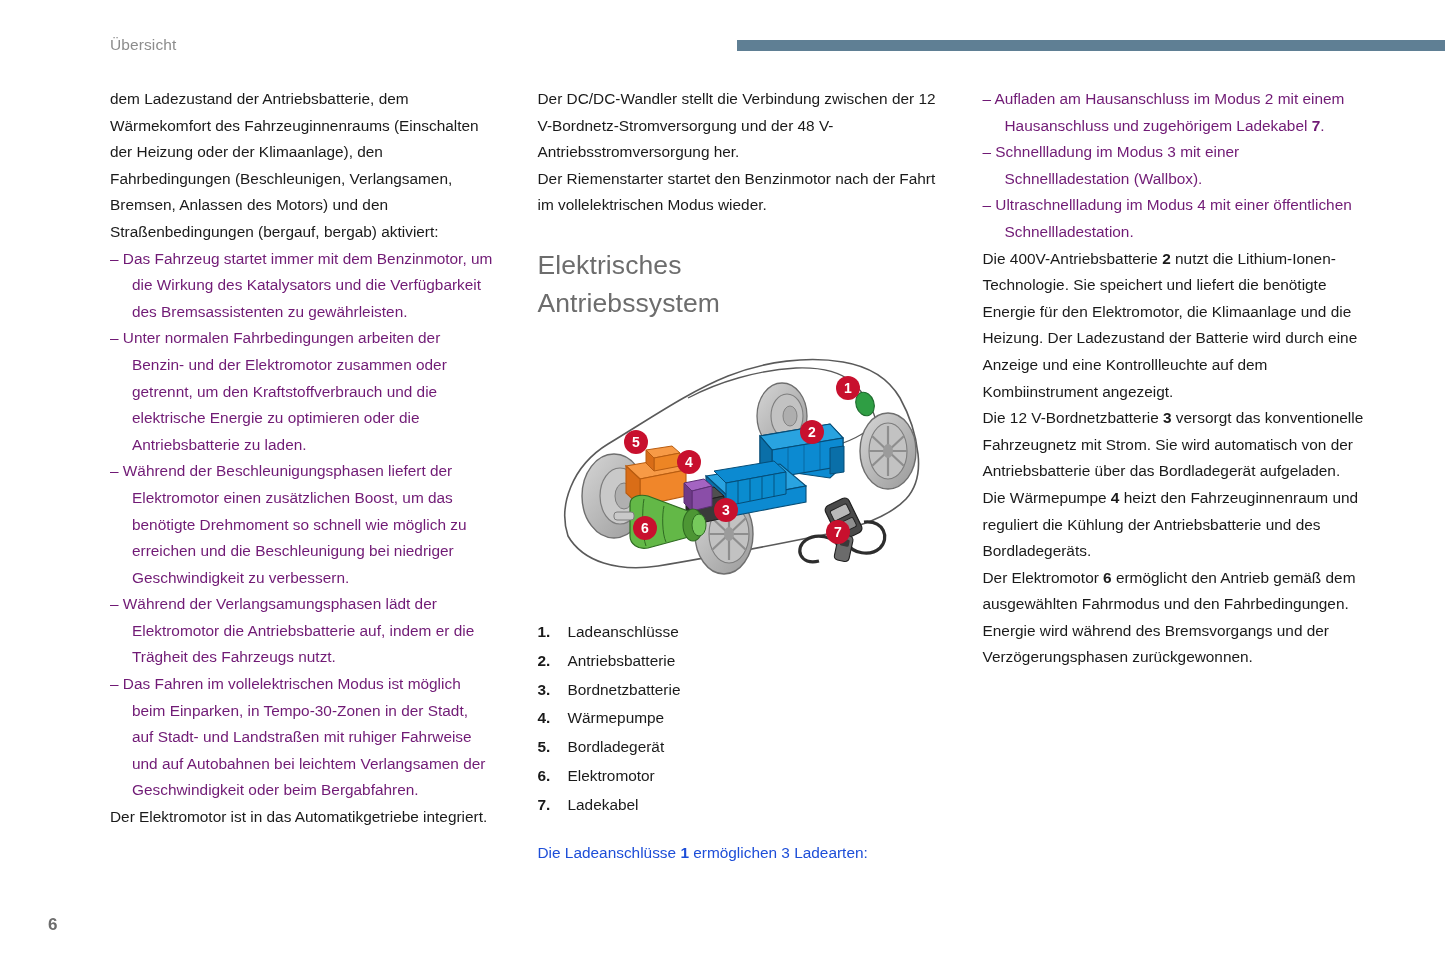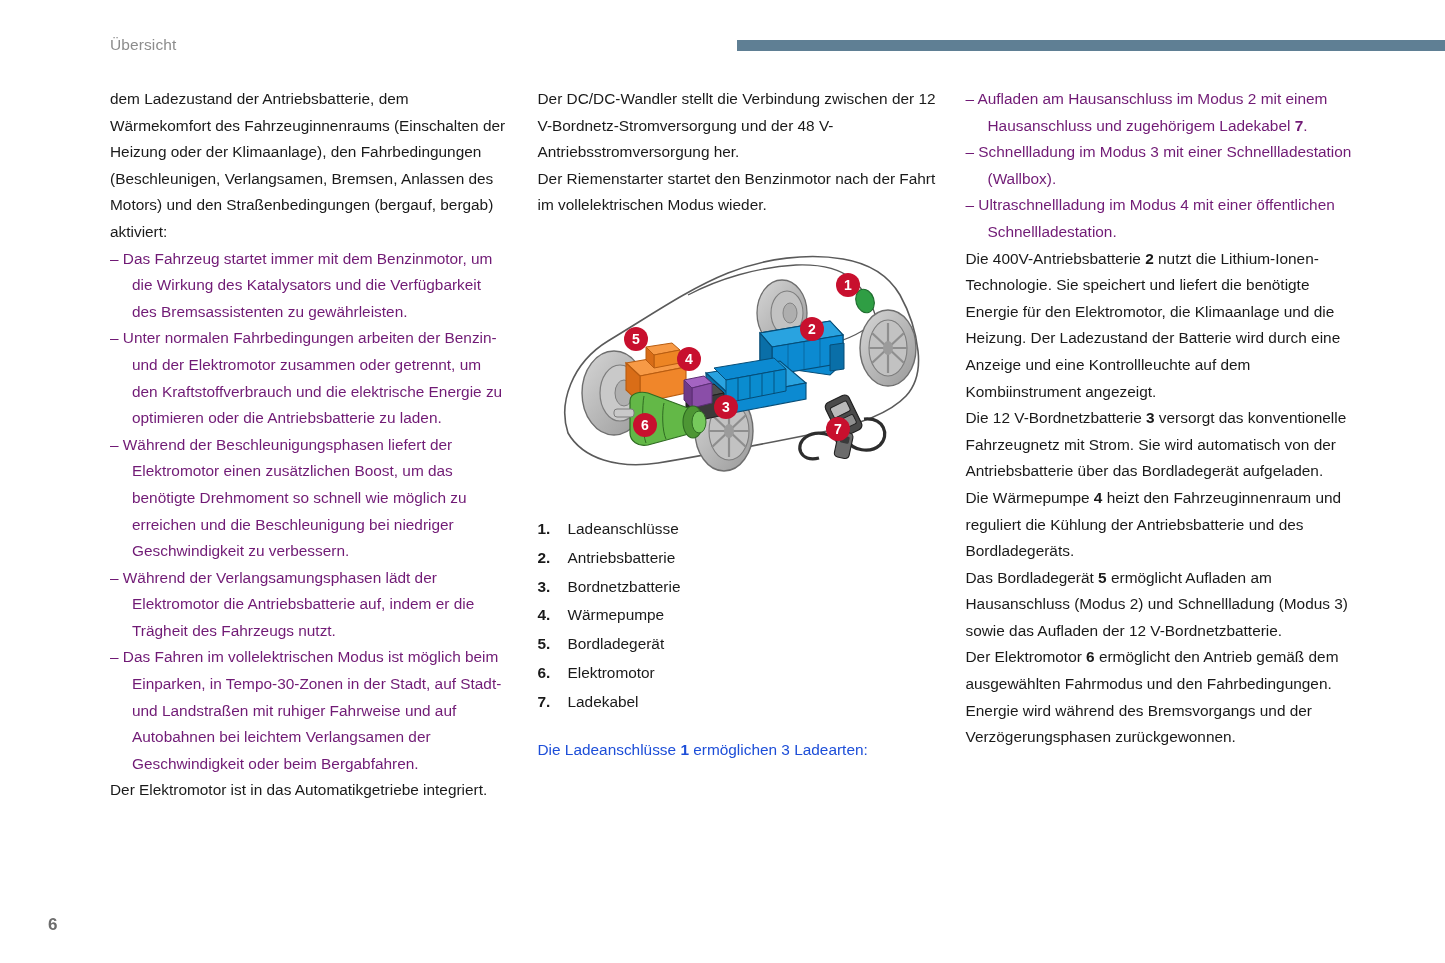--- a/index.html
+++ b/index.html
@@ -30,21 +30,21 @@
     width: 708px; height: 11px;
     background: #5f7f94;
   }
 
   
   .columns {
     position: absolute;
     left: 110px; top: 86px;
     width: 1255px;
     display: flex;
-    gap: 28px;
+    gap: 45px;
   }
   .col { width: 400px; }
   .col-3 { width: 400px; }
 
   p.body {
     font-size: 15.4px;
     line-height: 26.6px;
     color: #1a1a1a;
     margin: 0;
     text-align: left;
@@ -128,20 +128,24 @@
       <p class="dash">–  Während der Beschleunigungsphasen liefert der Elektromotor einen zusätzlichen Boost, um das benötigte Drehmoment so schnell wie möglich zu erreichen und die Beschleunigung bei niedriger Geschwindigkeit zu verbessern.</p>
       <p class="dash">–  Während der Verlangsamungsphasen lädt der Elektromotor die Antriebsbatterie auf, indem er die Trägheit des Fahrzeugs nutzt.</p>
       <p class="dash">–  Das Fahren im vollelektrischen Modus ist möglich beim Einparken, in Tempo-30-Zonen in der Stadt, auf Stadt- und Landstraßen mit ruhiger Fahrweise und auf Autobahnen bei leichtem Verlangsamen der Geschwindigkeit oder beim Bergabfahren.</p>
       <p class="body">Der Elektromotor ist in das Automatikgetriebe integriert.</p>
     </div>
 
     <div class="col">
       <p class="body">Der DC/DC-Wandler stellt die Verbindung zwischen der 12 V-Bordnetz-Stromversorgung und der 48 V-Antriebsstromversorgung her.</p>
       <p class="body">Der Riemenstarter startet den Benzinmotor nach der Fahrt im vollelektrischen Modus wieder.</p>
 
+      <h2 class="section-title">
+        <span>Elektrisches</span><br>
+        <span>Antriebssystem</span>
+      </h2>
 
       <div class="figure">
         <svg viewBox="0 0 400 262" xmlns="http://www.w3.org/2000/svg">
           <defs>
             <linearGradient id="wheelG" x1="0" y1="0" x2="1" y2="1">
               <stop offset="0%" stop-color="#d6d6d6"></stop>
               <stop offset="100%" stop-color="#9a9a9a"></stop>
             </linearGradient>
           </defs>
 
@@ -355,23 +359,20 @@
       </p>
 
       <p class="body">
         <span>Die 12 V-Bordnetzbatterie </span><b>3</b><span> versorgt das konventionelle Fahrzeugnetz mit Strom. Sie wird automatisch von der Antriebsbatterie über das Bordladegerät aufgeladen.</span>
       </p>
 
       <p class="body">
         <span>Die Wärmepumpe </span><b>4</b><span> heizt den Fahrzeuginnenraum und reguliert die Kühlung der Antriebsbatterie und des Bordladegeräts.</span>
       </p>
 
-      <p class="body">
-        <span>Das Bordladegerät </span><b>5</b><span> ermöglicht Aufladen am Hausanschluss (Modus 2) und Schnellladung (Modus 3) sowie das Aufladen der 12 V-Bordnetzbatterie.</span>
-      </p>
 
       <p class="body">
         <span>Der Elektromotor </span><b>6</b><span> ermöglicht den Antrieb gemäß dem ausgewählten Fahrmodus und den Fahrbedingungen. Energie wird während des Bremsvorgangs und der Verzögerungsphasen zurückgewonnen.</span>
       </p>
     </div>
 
   </div>
 
   <div class="page-number">6</div>
 

